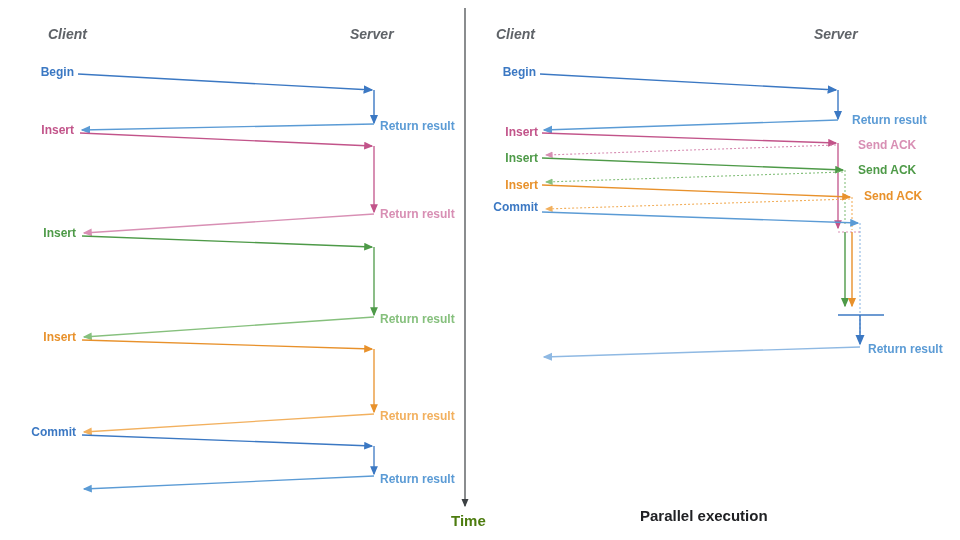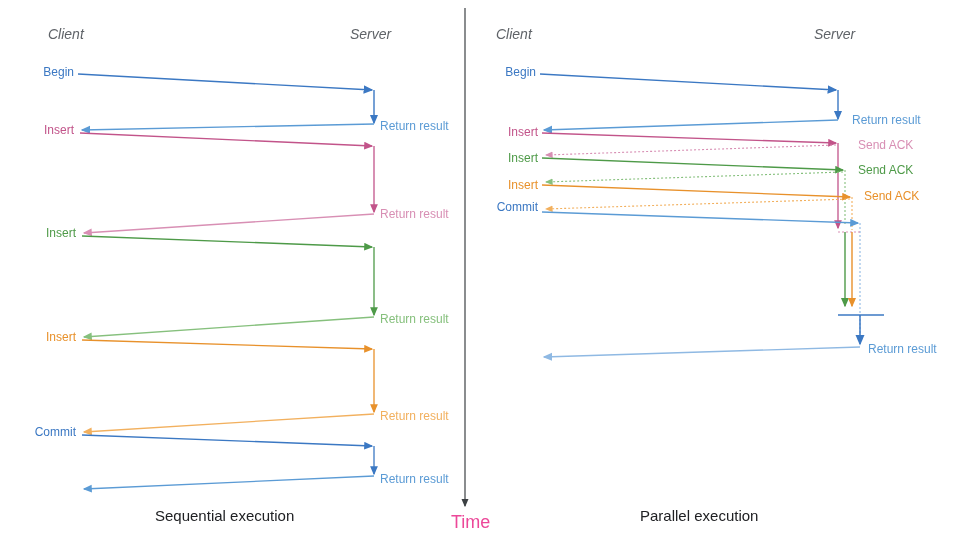--- a/index.html
+++ b/index.html
@@ -2,26 +2,26 @@
 <html><head>
 <meta charset="utf-8">
 <style>
   html,body{margin:0;padding:0;}
   body{
     width:960px;height:540px;
     background:#ffffff;
     font-family:"Liberation Sans", sans-serif;
     overflow:hidden;
   }
-  #stage{position:relative;width:846px;height:540px;}
+  #stage{position:relative;width:846px;height:540px;font-weight:bold;}
   svg.layer{position:absolute;left:0;top:0;width:960px;height:540px;}
   .lbl{position:absolute;font-size:12px;white-space:nowrap;line-height:1;}
   .role{position:absolute;font-size:14px;font-style:italic;color:#5f6368;white-space:nowrap;}
   .caption{position:absolute;font-size:15px;color:#202124;white-space:nowrap;}
-  .timelbl{position:absolute;font-size:18px;color:#ec4899;white-space:nowrap;}
+  .timelbl{position:absolute;font-size:15px;color:#4d7c0f;white-space:nowrap;}
   .r{transform:translateX(-100%);}
 </style>
 </head>
 <body>
 
 <div id="stage">
 
   <svg class="layer" viewBox="0 0 960 540">
     <defs>
       <marker id="ah-bluedark" markerWidth="7" markerHeight="7" refX="6" refY="3" orient="auto">
@@ -124,21 +124,20 @@
   <div class="lbl r" style="left:76px;top:227px;color:#4e9a48;">Insert</div>
   <div class="lbl r" style="left:76px;top:331px;color:#e8912b;">Insert</div>
   <div class="lbl r" style="left:76px;top:426px;color:#3b78c3;">Commit</div>
 
   <div class="lbl" style="left:380px;top:120px;color:#5b9bd5;">Return result</div>
   <div class="lbl" style="left:380px;top:208px;color:#d88fb4;">Return result</div>
   <div class="lbl" style="left:380px;top:313px;color:#86c07d;">Return result</div>
   <div class="lbl" style="left:380px;top:410px;color:#f2b05e;">Return result</div>
   <div class="lbl" style="left:380px;top:473px;color:#5b9bd5;">Return result</div>
 
-  <div class="caption" style="left:155px;top:507px;">Sequential execution</div>
 
   <div class="timelbl" style="left:451px;top:512px;">Time</div>
 
   <div class="role" style="left:496px;top:26px;">Client</div>
   <div class="role" style="left:814px;top:26px;">Server</div>
 
   <div class="lbl r" style="left:536px;top:66px;color:#3b78c3;">Begin</div>
   <div class="lbl r" style="left:538px;top:126px;color:#c2548a;">Insert</div>
   <div class="lbl r" style="left:538px;top:152px;color:#4e9a48;">Insert</div>
   <div class="lbl r" style="left:538px;top:179px;color:#e8912b;">Insert</div>

